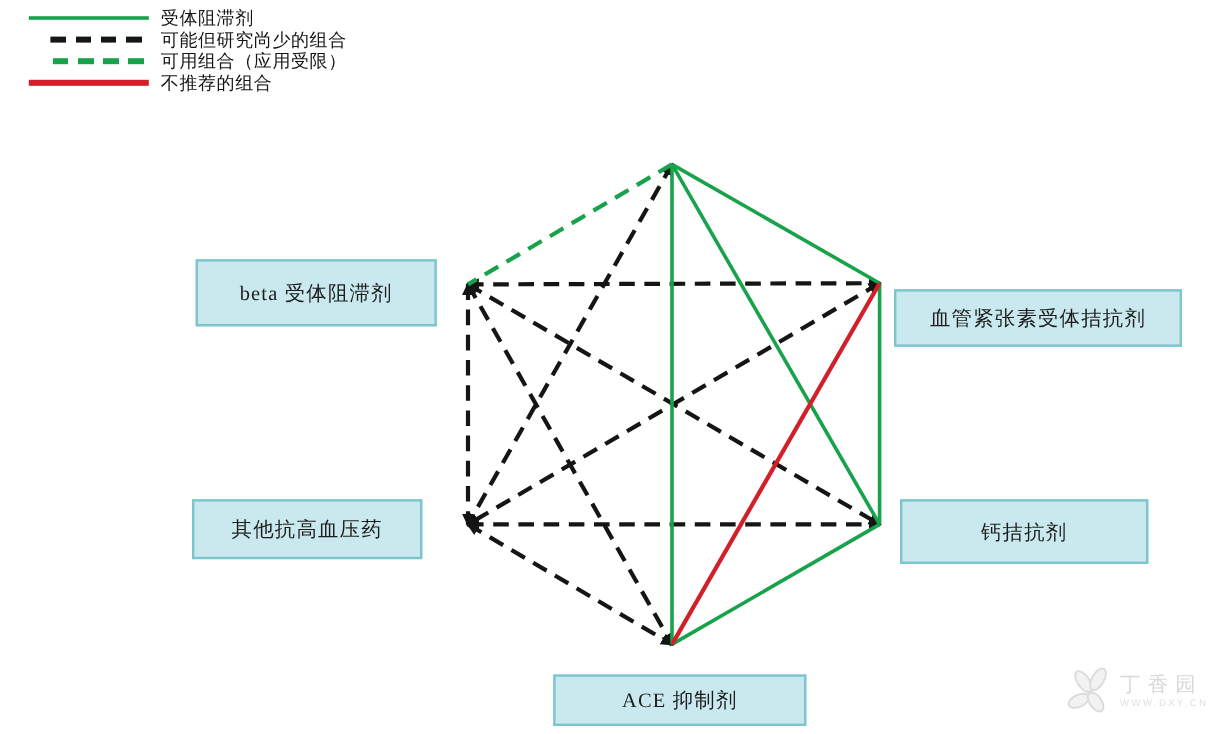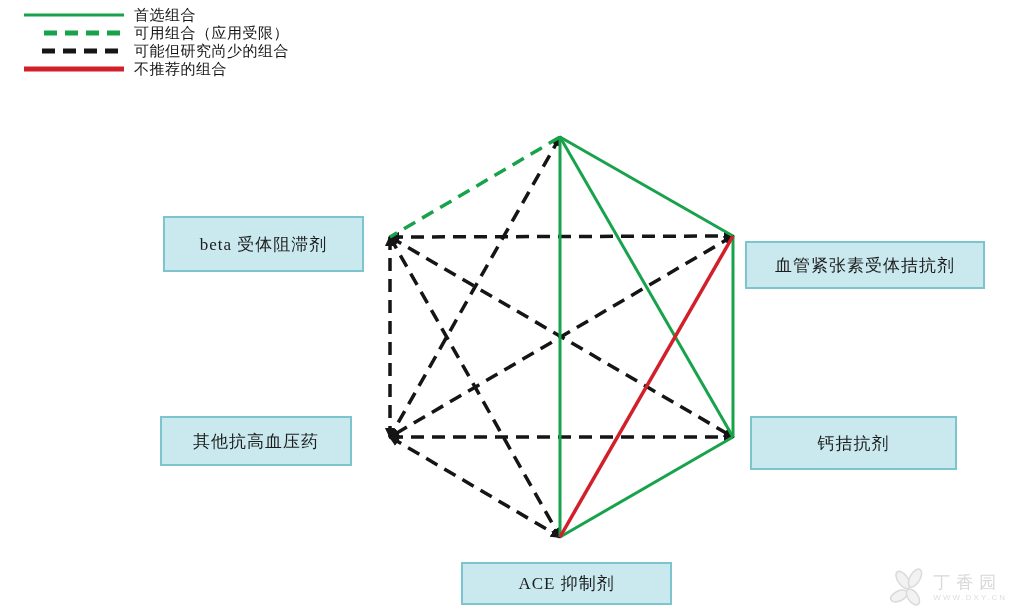--- a/index.html
+++ b/index.html
@@ -33,21 +33,21 @@
     left:20px;right:0;height:5px;
     background:repeating-linear-gradient(90deg,#17a24b 0 13px,transparent 13px 21px);}
   .legend-swatch[data-style="black-dashed"] .bar{
     left:18px;right:0;height:5px;
     background:repeating-linear-gradient(90deg,#151515 0 13px,transparent 13px 21px);}
   .legend-swatch[data-style="red-solid"] .bar{left:0;right:0;height:5px;background:#d1202a;}
   .legend-label{margin-left:10px;font-size:15px;color:#141414;white-space:nowrap;letter-spacing:0.5px;}
 
   
   .watermark{
-    position:absolute;right:6px;bottom:4px;display:flex;align-items:center;
+    position:absolute;right:6px;bottom:16px;display:flex;align-items:center;
     color:#dadada;user-select:none;justify-content:space-between;
   }
   .wm-text{display:flex;flex-direction:column;align-items:flex-start;line-height:1;margin-left:2px;}
   .wm-brand{font-size:17px;letter-spacing:6px;color:#d8d8d8;font-family:"Liberation Sans","DejaVu Sans",sans-serif;}
   .wm-url{font-size:8px;letter-spacing:2px;color:#dedede;margin-top:3px;font-family:"Liberation Sans","DejaVu Sans",sans-serif;}
 </style>
 </head>
 <body>
 
 <div class="stage">
@@ -79,33 +79,33 @@
   <div class="node node-arb">血管紧张素受体拮抗剂</div>
   <div class="node node-other">其他抗高血压药</div>
   <div class="node node-ccb">钙拮抗剂</div>
   <div class="node node-ace">ACE 抑制剂</div>
 
   <div class="legend">
     <div class="legend-row">
       <div class="legend-swatch" data-style="green-solid">
           <div class="bar"></div>
         </div>
-      <div class="legend-label">首选组合</div>
+      <div class="legend-label">受体阻滞剂</div>
+    </div>
+    <div class="legend-row">
+      <div class="legend-swatch" data-style="black-dashed">
+          <div class="bar"></div>
+        </div>
+      <div class="legend-label">可能但研究尚少的组合</div>
     </div>
     <div class="legend-row">
       <div class="legend-swatch" data-style="green-dashed">
           <div class="bar"></div>
         </div>
       <div class="legend-label">可用组合（应用受限）</div>
-    </div>
-    <div class="legend-row">
-      <div class="legend-swatch" data-style="black-dashed">
-          <div class="bar"></div>
-        </div>
-      <div class="legend-label">可能但研究尚少的组合</div>
     </div>
     <div class="legend-row">
       <div class="legend-swatch" data-style="red-solid">
           <div class="bar"></div>
         </div>
       <div class="legend-label">不推荐的组合</div>
     </div>
   </div>
 
   <div class="watermark">

